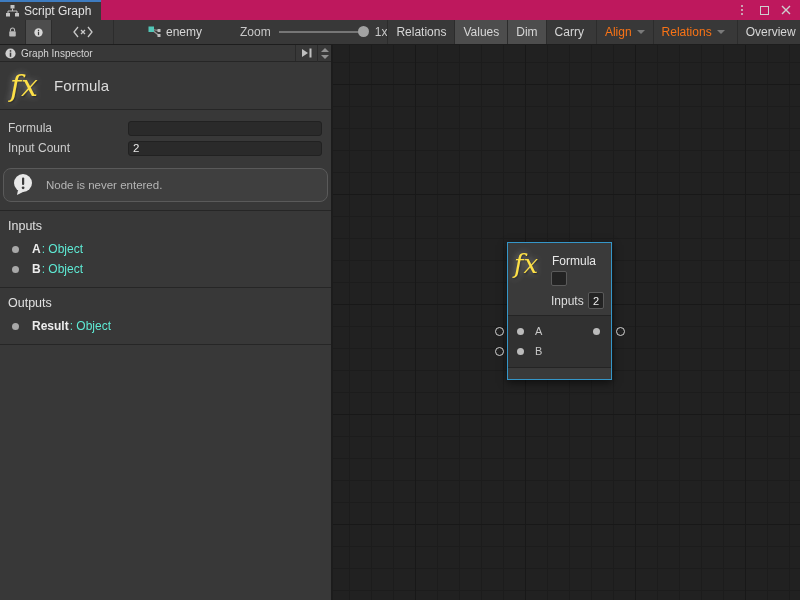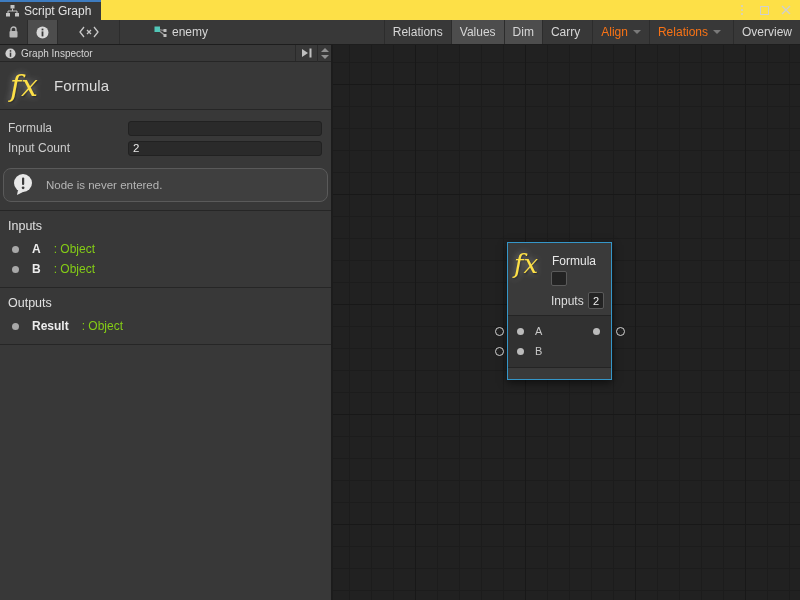--- a/index.html
+++ b/index.html
@@ -2,21 +2,21 @@
 <html><head>
 <meta charset="utf-8">
 <style>
   * { margin:0; padding:0; box-sizing:border-box; }
   html,body { width:800px; height:600px; overflow:hidden; background:#242424;
     font-family:"Liberation Sans", sans-serif; }
   .window { position:relative; width:800px; height:600px; background:#272727; }
 
   
   .tabbar { position:absolute; left:0; top:0; width:800px; height:20px;
-    background:#fde047; display:flex; align-items:stretch; }
+    background:#be185d; display:flex; align-items:stretch; }
   .tab { display:flex; align-items:center; gap:5px; padding:0 10px 0 6px;
     background:#383838; border-top:2px solid #3e7cc0; color:#e2e2e2; font-size:12px; }
   .win-controls { margin-left:auto; display:flex; align-items:center; gap:6px; padding-right:6px; }
   .wc-btn { width:16px; height:16px; display:flex; align-items:center; justify-content:center; }
   .menu-dots { display:flex; flex-direction:column; gap:2px; }
   .menu-dots i { width:2px; height:2px; background:#cfcfcf; border-radius:50%; }
   .max-box { width:9px; height:9px; border:1px solid #cfcfcf; }
 
   
   .toolbar { position:absolute; left:0; top:20px; width:800px; height:25px;
@@ -75,21 +75,21 @@
   .warning { margin:6px 3px 8px; height:34px; background:#3f3f3f; border:1px solid #5a5a5a;
     border-radius:8px; display:flex; align-items:center; padding:0 8px; }
   .warning .text { margin-left:10px; color:#b5b5b5; font-size:11.5px; }
   .sep { border-bottom:1px solid #262626; }
 
   .section { padding:6px 0 8px; border-bottom:1px solid #262626; }
   .section .heading { padding:2px 0 6px 8px; color:#e0e0e0; font-size:12.5px; }
   .port-row { height:20px; display:flex; align-items:center; padding-left:12px; }
   .port-dot { width:7px; height:7px; border-radius:50%; background:#a8a8a8; }
   .port-name { margin-left:13px; font-weight:bold; color:#ececec; }
-  .port-type { margin-left:13px; color:#84cc16; }
+  .port-type { margin-left:1px; color:#5eead4; }
 
   
   .canvas { position:relative; flex:1; height:100%; background-color:#212121;
     background-image:
       linear-gradient(#181818 1px, transparent 1px),
       linear-gradient(90deg, #181818 1px, transparent 1px),
       linear-gradient(#1c1c1c 1px, transparent 1px),
       linear-gradient(90deg, #1c1c1c 1px, transparent 1px);
     background-size:110px 110px, 110px 110px, 22px 22px, 22px 22px;
     background-position:0 39px, 82px 0, 0 17px, 16px 0; }
@@ -180,20 +180,27 @@
       <svg width="13" height="12" viewBox="0 0 13 12">
         <path d="M3.5 3.5 L11 9.5" stroke="#9a9a9a" stroke-width="1.2"></path>
         <path d="M3.5 3.5 L11 4.5" stroke="#9a9a9a" stroke-width="1.2"></path>
         <rect x="0.5" y="0.5" width="5.5" height="5.5" fill="#52c7b8"></rect>
         <rect x="9.5" y="8" width="3" height="3" fill="#bdbdbd"></rect>
         <rect x="9.5" y="3" width="3" height="3" fill="#bdbdbd"></rect>
       </svg>
       <span>enemy</span>
     </div>
 
+    <div class="zoom-wrap">
+      <span style="color:#c8c8c8;">Zoom</span>
+      <span class="zoom-track">
+        <span class="zoom-knob"></span>
+      </span>
+      <span style="color:#c8c8c8;">1x</span>
+    </div>
 
     <div class="right-group">
       <div class="tbtn">Relations</div>
       <div class="tbtn active">Values</div>
       <div class="tbtn active">Dim</div>
       <div class="tbtn">Carry</div>
       <div class="tbtn disabled gap-l">
         <span>Align</span>
         <span class="caret"></span>
       </div>

